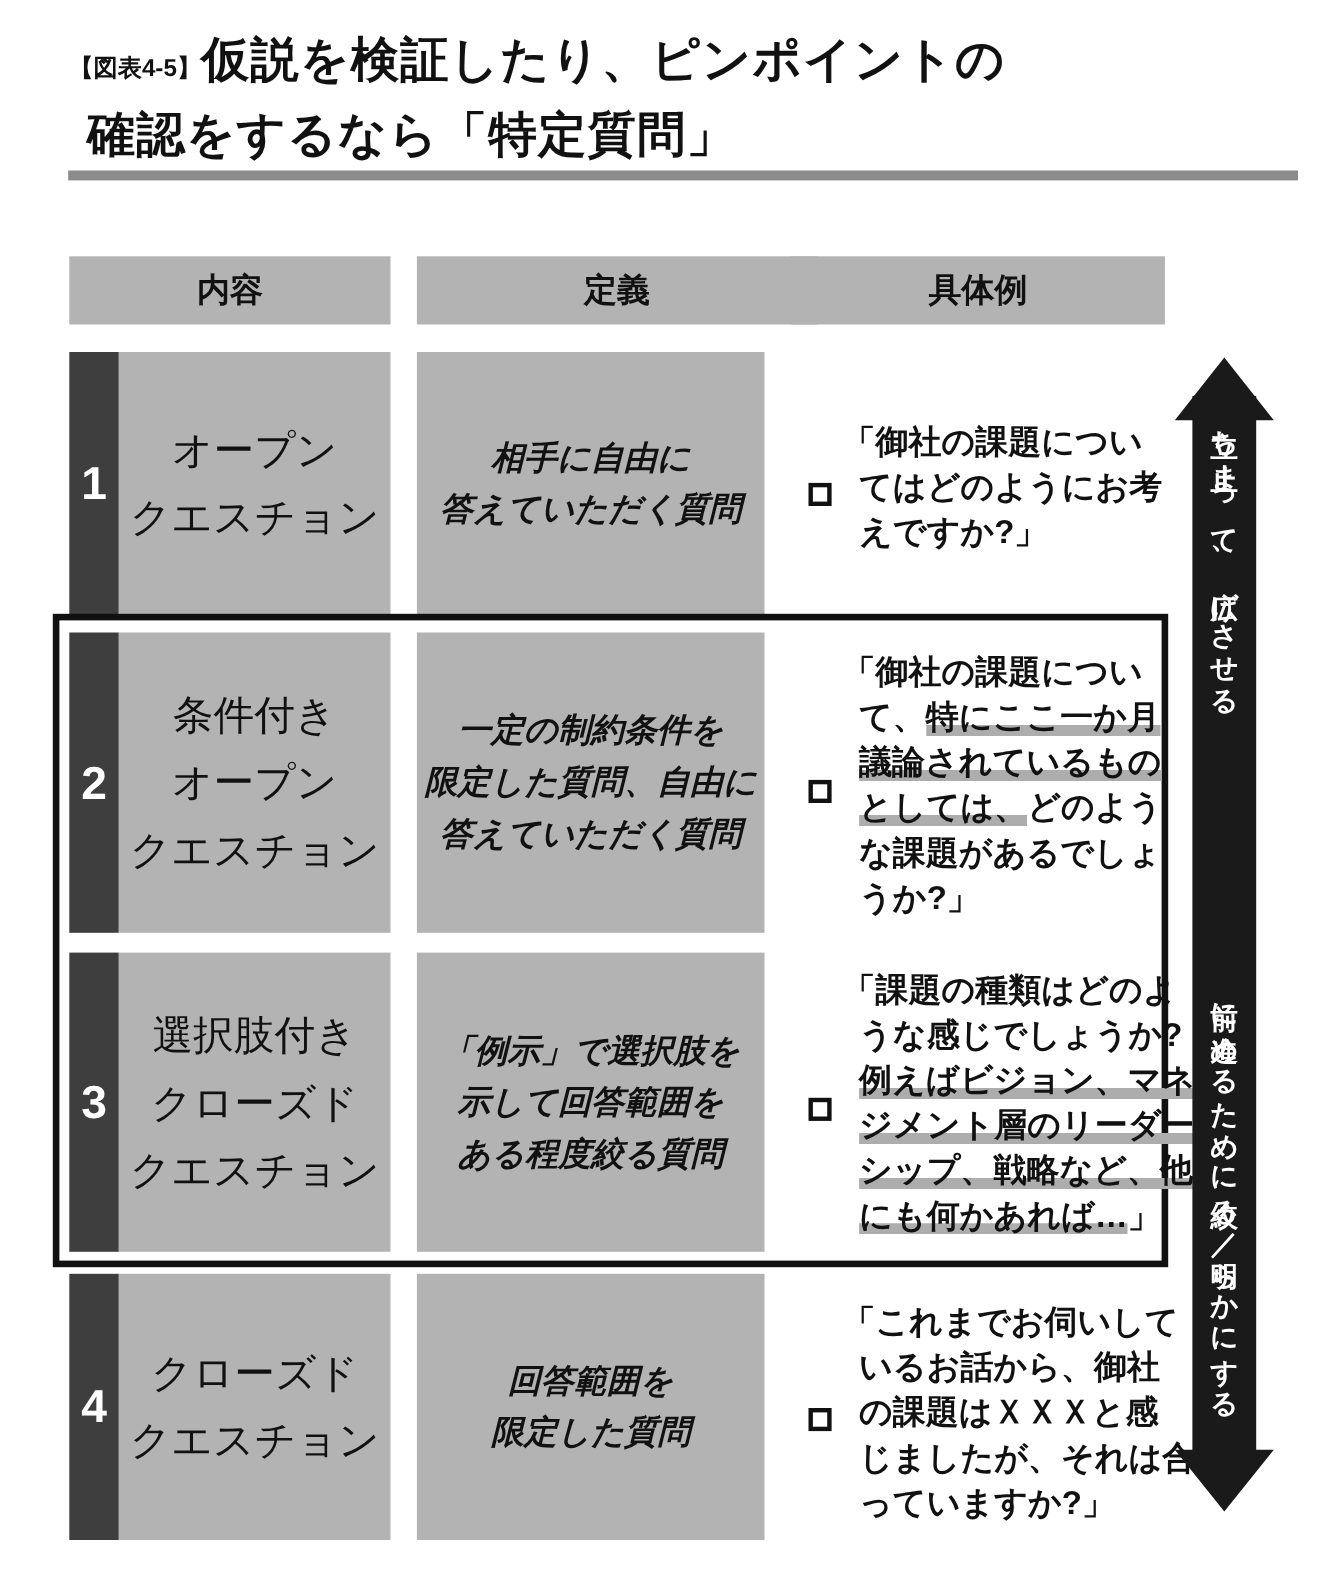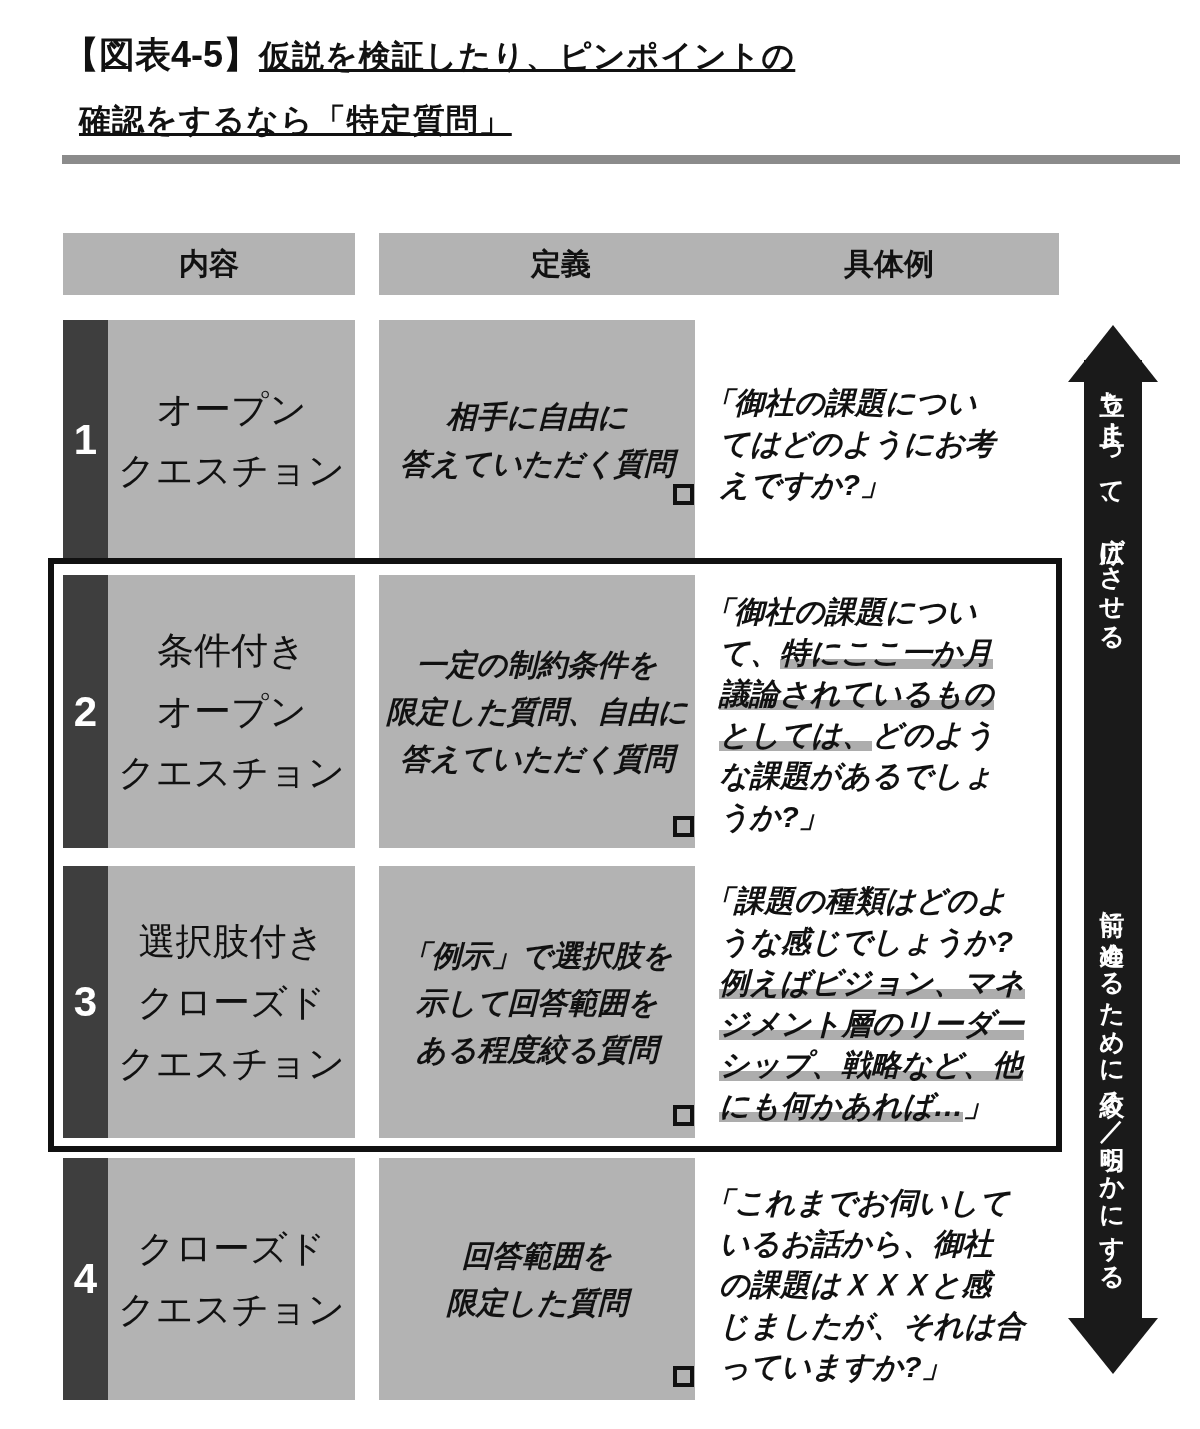--- a/index.html
+++ b/index.html
@@ -7,22 +7,22 @@
     position:relative;
     width:1200px;
     height:1429px;
     background:#ffffff;
     font-family:"Liberation Sans","DejaVu Sans",sans-serif;
     color:#111111;
     overflow:hidden;
   }
   
   .title{position:absolute;left:63px;top:26px;font-weight:bold;line-height:58px;white-space:nowrap;}
-  .t-tag{font-size:36px;letter-spacing:0;}
-  .t-main{font-size:32px;letter-spacing:1px;text-decoration:underline;}
+  .t-tag{font-size:22px;letter-spacing:0;}
+  .t-main{font-size:44px;letter-spacing:1px;}
   .t-line2{margin-left:16px;}
   .rule{position:absolute;left:62px;top:155px;width:1118px;height:9px;background:#8b8b8b;}
   
   .hdr{
     position:absolute;top:233px;height:62px;background:#b3b3b3;
     display:flex;align-items:center;justify-content:center;
     font-size:30px;font-weight:bold;
   }
   .hdr1{left:63px;width:292px;}
   .hdr2{left:379px;width:364px;}
@@ -38,22 +38,22 @@
     position:absolute;left:108px;top:0;bottom:0;width:247px;background:#b3b3b3;
     display:flex;align-items:center;justify-content:center;text-align:center;
     font-size:37px;font-weight:normal;line-height:61px;
   }
   .defbox{
     position:absolute;left:379px;top:0;bottom:0;width:316px;background:#b3b3b3;
     display:flex;align-items:center;justify-content:center;text-align:center;
     font-size:30px;font-weight:bold;line-height:47px;font-style:italic;
   }
   .exbox{
-    position:absolute;left:673px;top:0;width:355px;
-    display:flex;align-items:flex-end;font-style:italic;
+    position:absolute;left:735px;top:0;width:355px;
+    display:flex;align-items:center;
   }
   .bullet{
     flex:0 0 auto;width:13px;height:13px;border:4px solid #111111;
     margin-top:11px;margin-right:10px;background:transparent;
   }
   .ex-lines{flex:1;font-size:30px;font-weight:bold;line-height:41px;white-space:nowrap;}
   .ex-line.cont{margin-left:15px;}
   .hl{box-shadow:inset 0 -10px 0 #adadad;}
   
   .frame{

